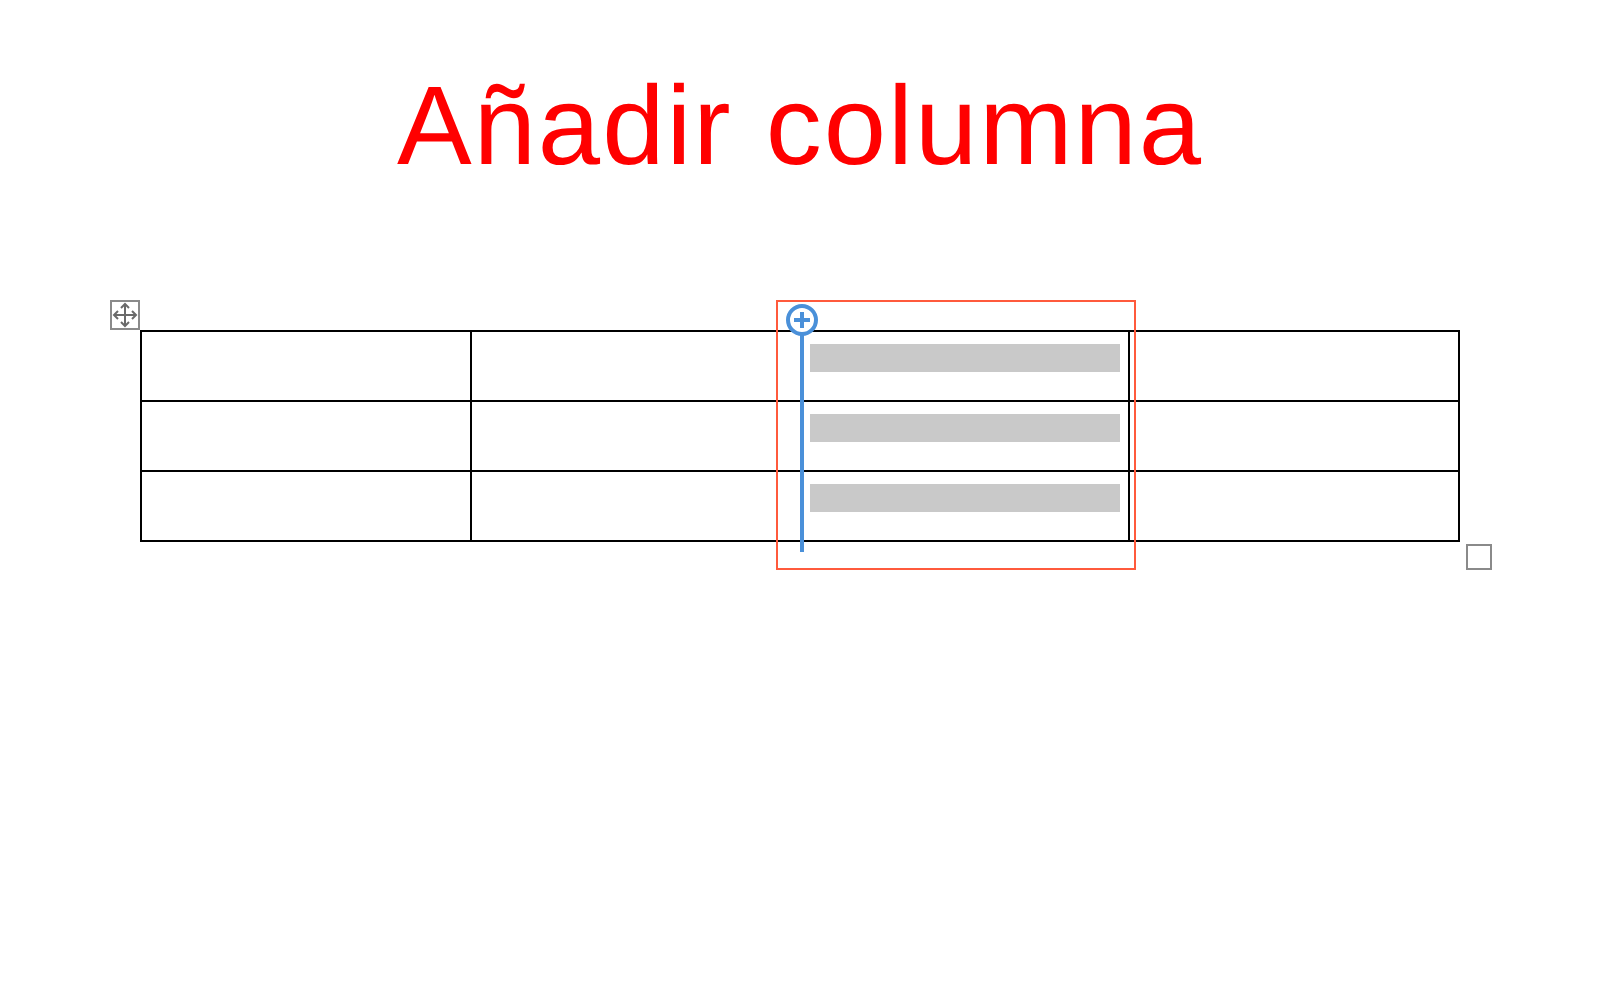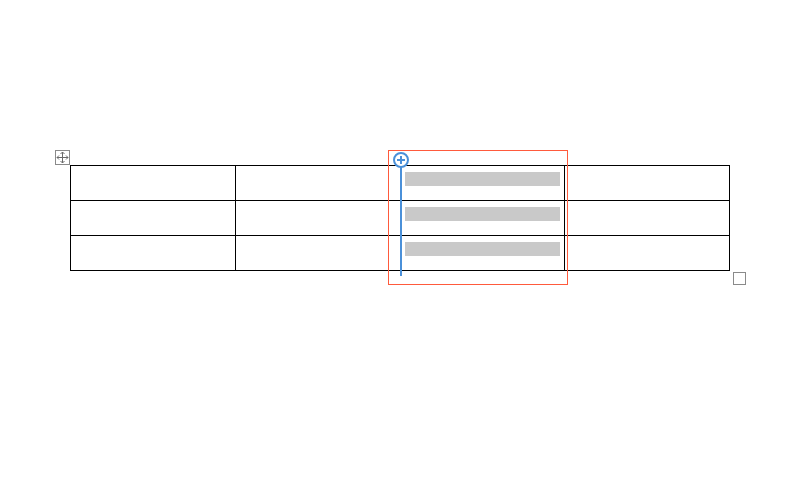--- a/index.html
+++ b/index.html
@@ -122,20 +122,21 @@
   .add-col-btn::after {
     width: 2px;
     height: 8px;
   }
 </style>
 </head>
 <body>
 
 <div class="canvas">
 
+  <div class="title">Añadir columna</div>
 
   <div class="move-handle">
     <svg width="13" height="13" viewBox="0 0 13 13">
       <g stroke="#6a6a6a" stroke-width="1" fill="none">
         <line x1="6.5" y1="1" x2="6.5" y2="12"></line>
         <line x1="1" y1="6.5" x2="12" y2="6.5"></line>
         <polyline points="4.5,3 6.5,1 8.5,3"></polyline>
         <polyline points="4.5,10 6.5,12 8.5,10"></polyline>
         <polyline points="3,4.5 1,6.5 3,8.5"></polyline>
         <polyline points="10,4.5 12,6.5 10,8.5"></polyline>

